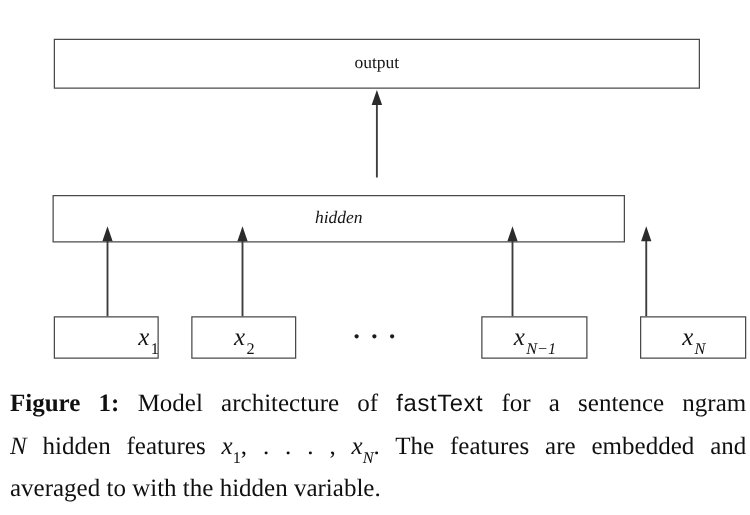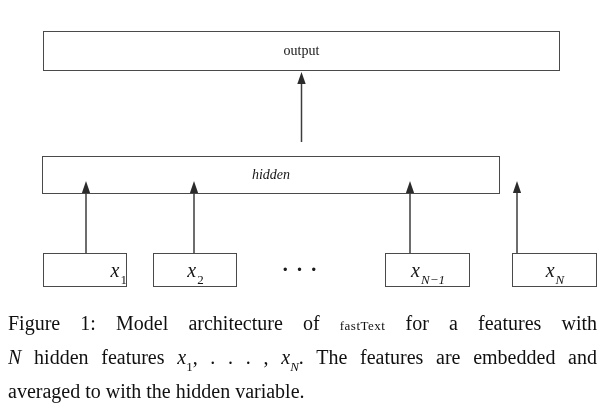--- a/index.html
+++ b/index.html
@@ -27,23 +27,23 @@
     display:flex;align-items:center;justify-content:center;
     font-size:21px;letter-spacing:1px;color:#1b1b1b;font-weight:bold;
   }
   .arrows{position:absolute;left:0;top:0;pointer-events:none;}
   .caption{
     position:absolute;left:8px;top:306px;width:589px;
     font-size:20px;line-height:34px;color:#101010;
   }
   .cap-line{height:34px;overflow:hidden;}
   .cap-line.j{text-align:justify;text-align-last:justify;}
-  .caption b{font-weight:normal;}
+  .caption b{font-weight:bold;}
   .caption i{font-style:italic;}
-  .caption .mono{font-family:Liberation Serif, serif;font-size:13px;letter-spacing:0.5px;}
+  .caption .mono{font-family:Liberation Sans, sans-serif;font-size:19px;letter-spacing:0.5px;}
   .caption sub{font-size:13px;line-height:0;position:relative;top:2px;}
   .caption sub.it{font-style:italic;}
 </style>
 </head>
 <body>
 
 <div class="stage">
 
   <div class="box output-box">
     <span>output</span>
@@ -85,18 +85,18 @@
       <line x1="410" y1="253" x2="410" y2="191" stroke-width="1.5"></line>
       <polygon points="410,181 405.9,193 414.1,193" stroke="none"></polygon>
     </g>
     <g stroke="#3d3d3d" fill="#2b2b2b">
       <line x1="517" y1="253" x2="517" y2="191" stroke-width="1.5"></line>
       <polygon points="517,181 512.9,193 521.1,193" stroke="none"></polygon>
     </g>
   </svg>
 
   <div class="caption">
-    <div class="cap-line j"><b>Figure 1:</b><span> Model architecture of </span><span class="mono">fastText</span><span> for a features with</span></div>
+    <div class="cap-line j"><b>Figure 1:</b><span> Model architecture of </span><span class="mono">fastText</span><span> for a sentence ngram</span></div>
     <div class="cap-line j"><i>N</i><span> hidden features </span><i>x</i><sub>1</sub><span>, . . . , </span><i>x</i><sub class="it">N</sub><span>. The features are embedded and</span></div>
     <div class="cap-line"><span>averaged to with the hidden variable.</span></div>
   </div>
 
 </div>
 
 </body></html>

